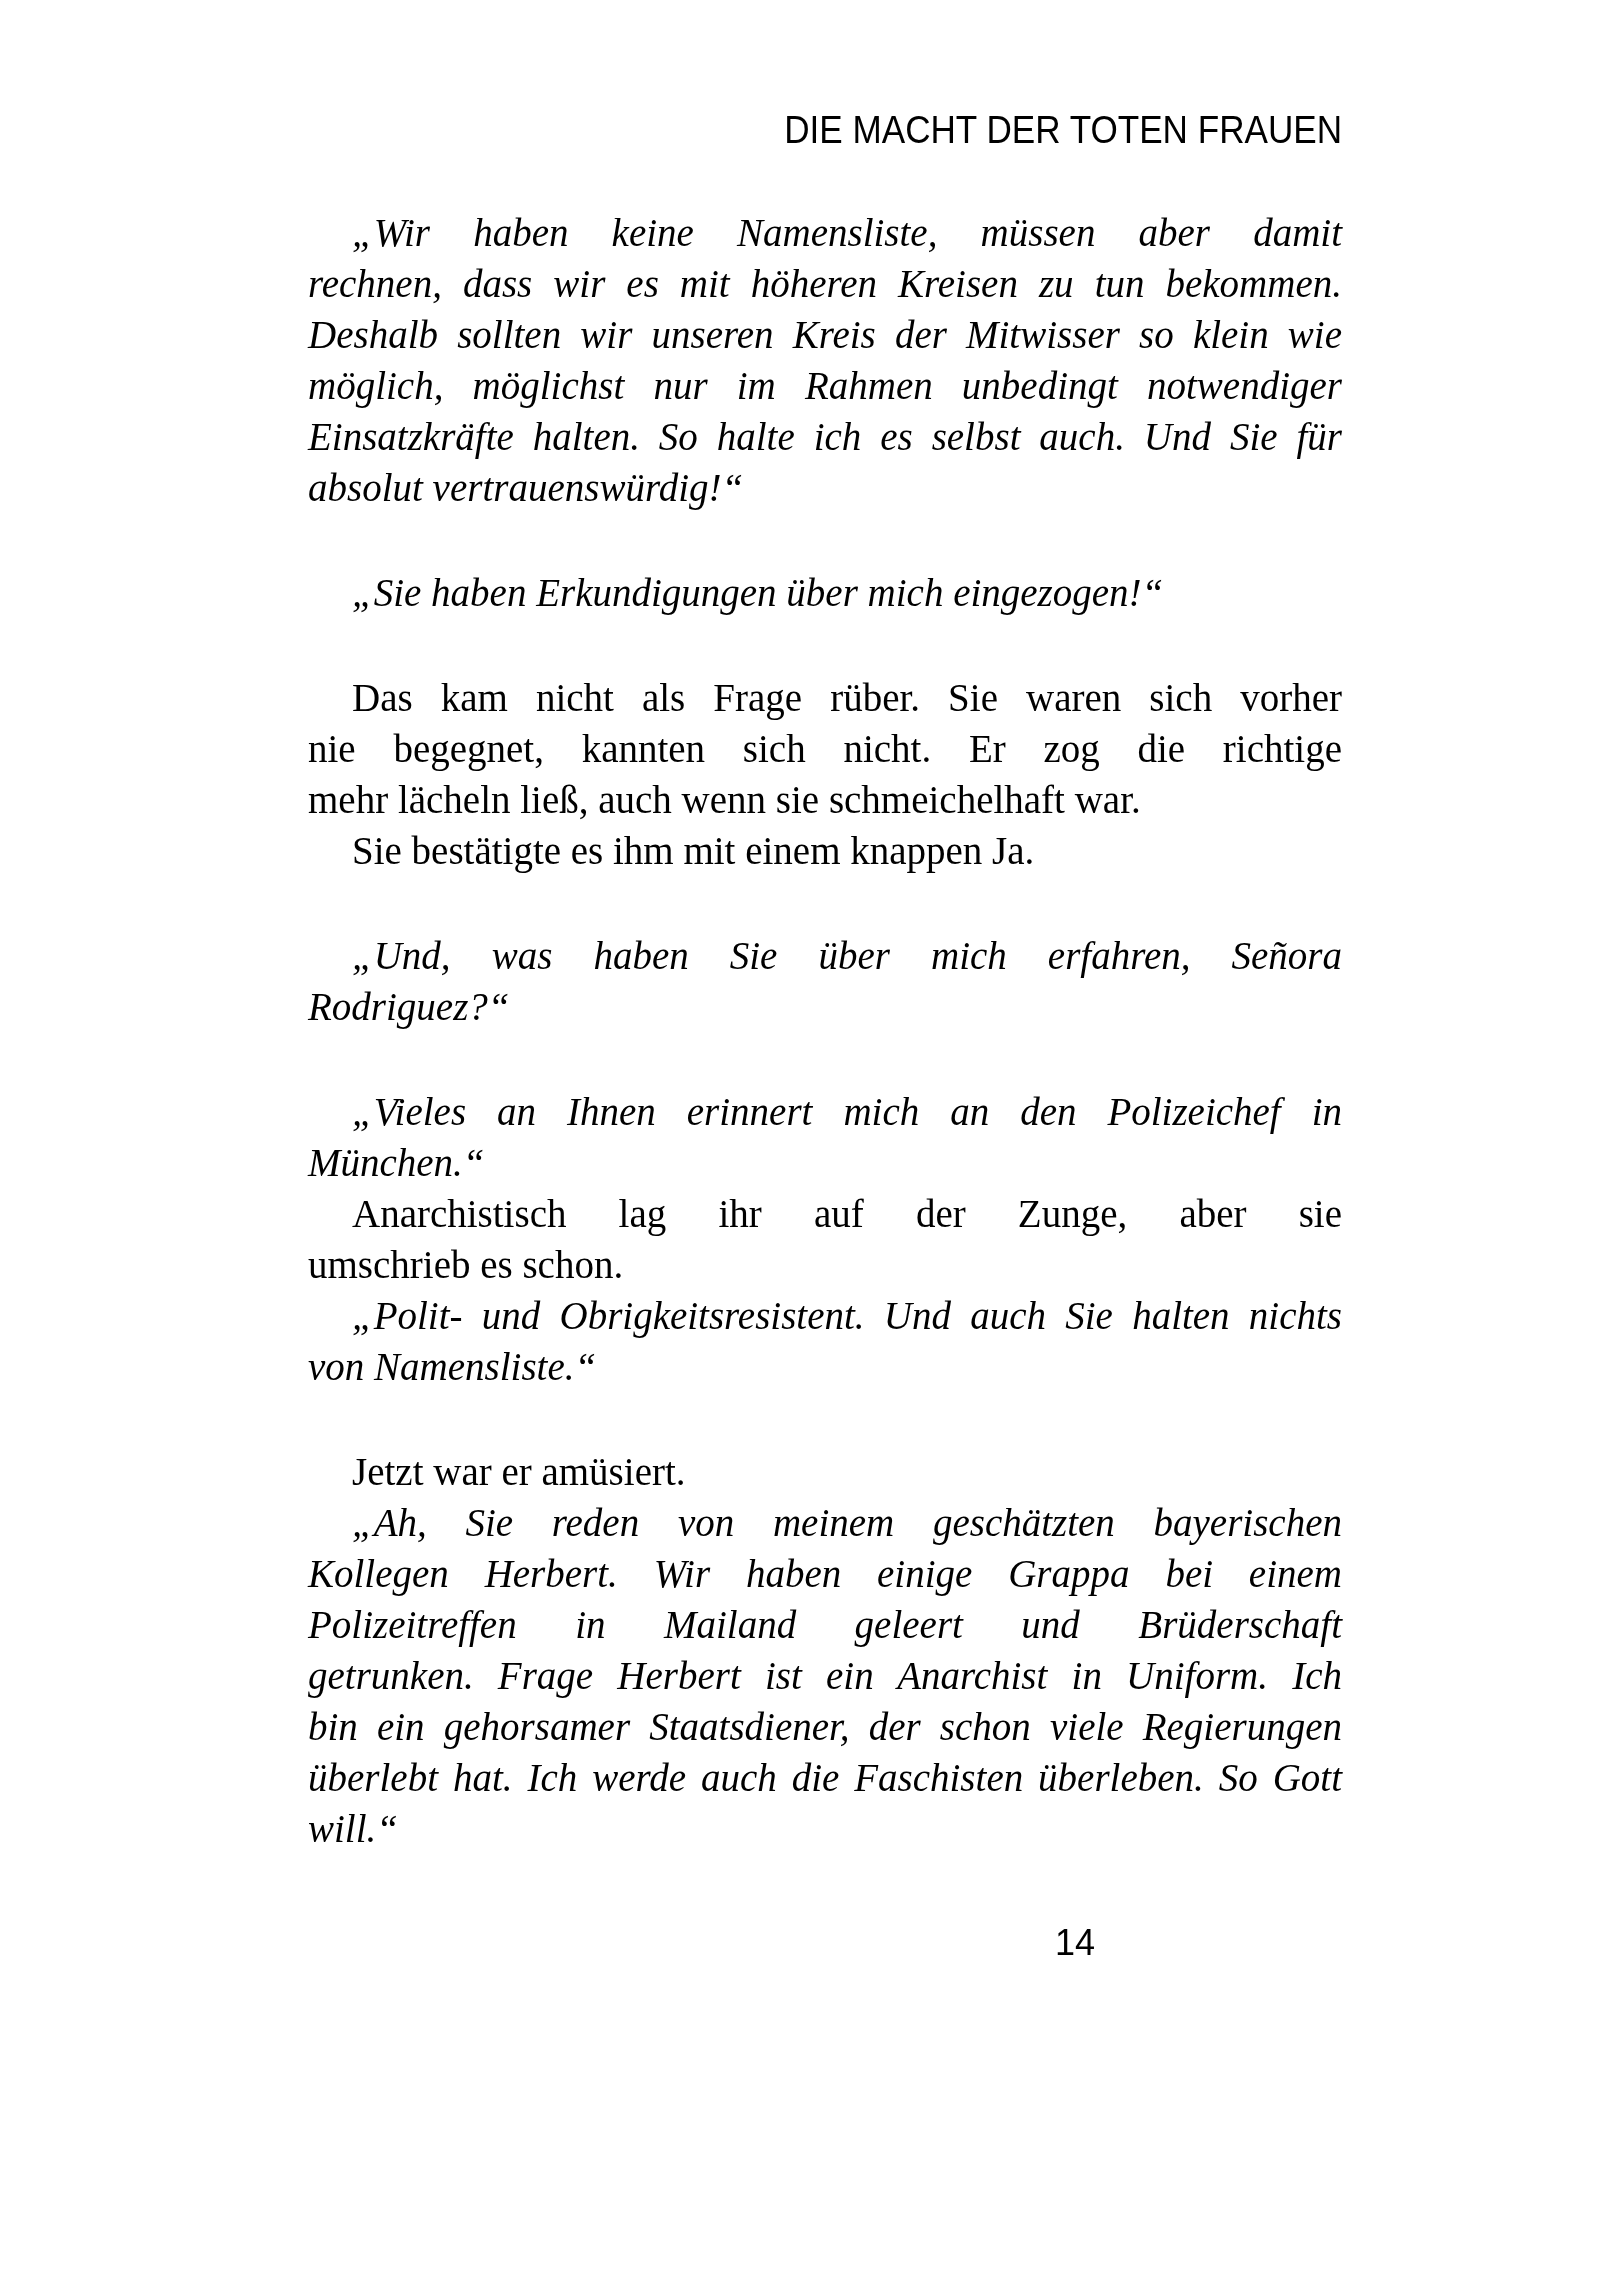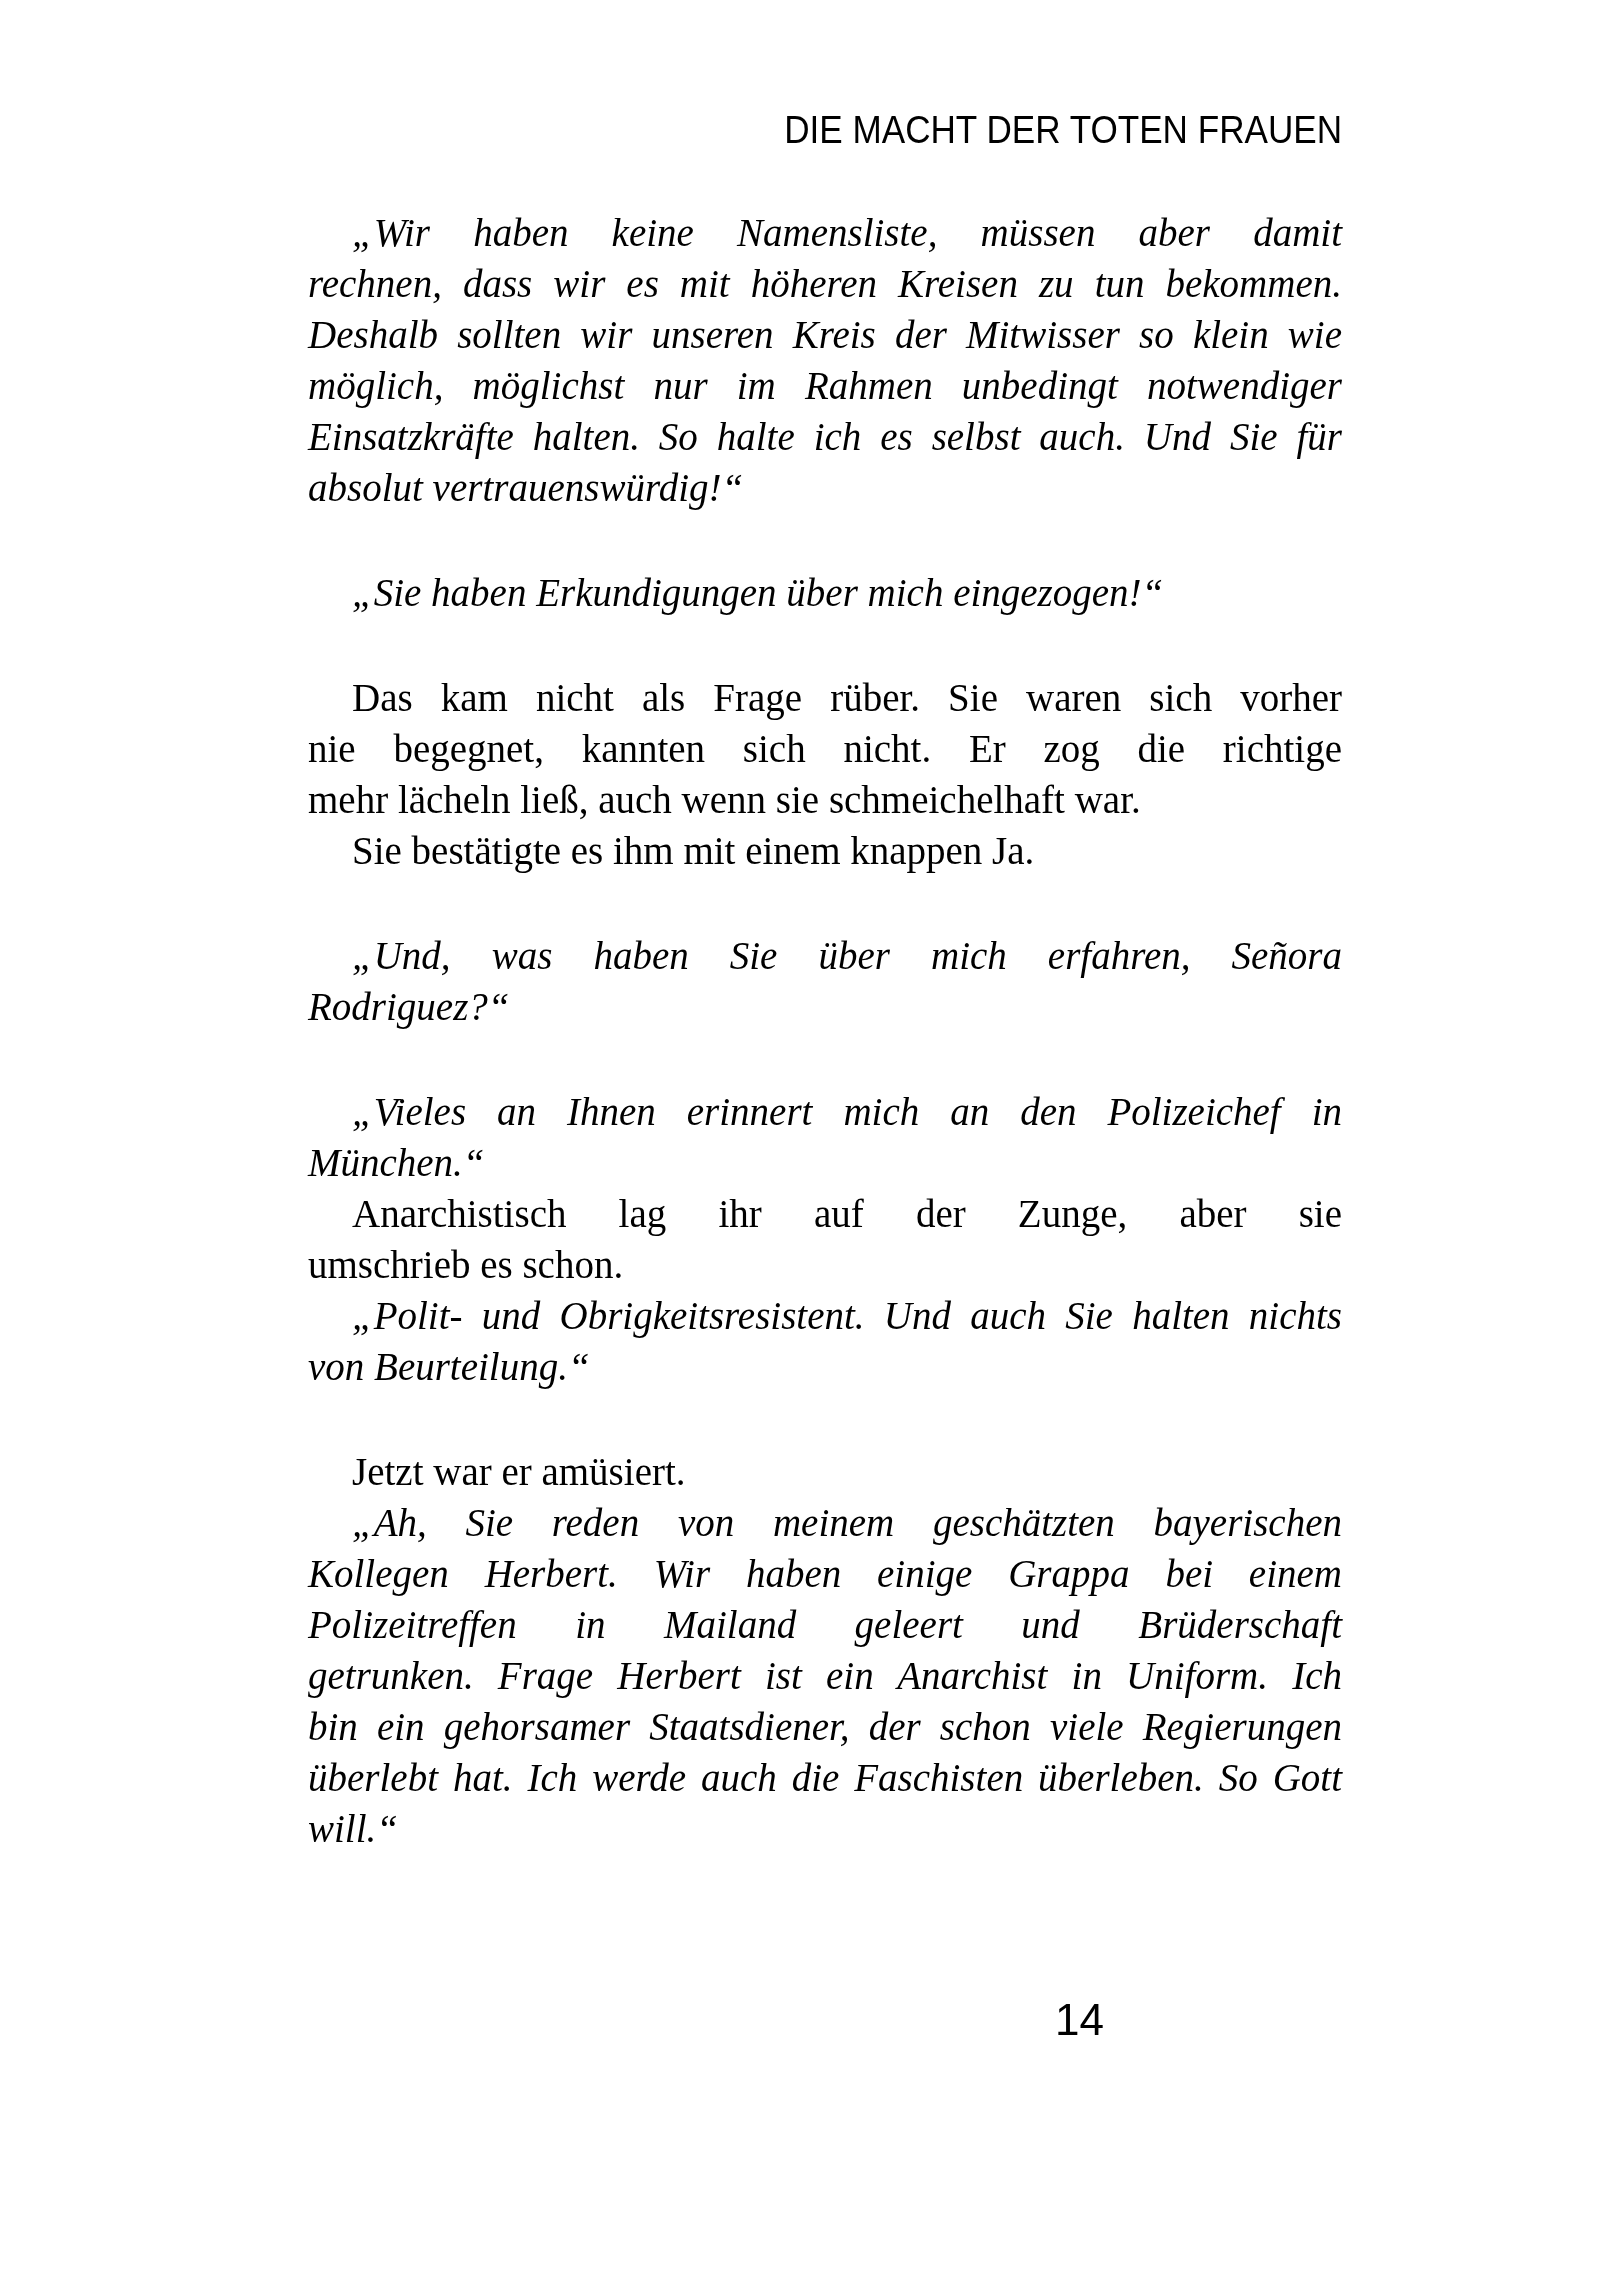--- a/index.html
+++ b/index.html
@@ -47,23 +47,23 @@
     text-align-last: justify;
   }
   .line.last {
     text-align: right;
     text-align-last: left;
   }
   .line.first { text-indent: 44px; }
   .page-number {
     position: absolute;
     left: 1055px;
-    top: 1998px;
+    top: 1921px;
     font-family: "Liberation Sans", "DejaVu Sans", sans-serif;
-    font-size: 44px;
+    font-size: 36px;
     line-height: 44px;
   }
 </style>
 </head>
 <body>
 
 <div id="content">
   <div class="running-header">DIE MACHT DER TOTEN FRAUEN</div>
   <div id="paragraphs">
       <div class="para italic gap">
@@ -92,21 +92,21 @@
       <div class="para italic gap">
         <div class="line first">„Vieles an Ihnen erinnert mich an den Polizeichef in</div>
         <div class="line last">München.“</div>
       </div>
       <div class="para roman">
         <div class="line first">Anarchistisch lag ihr auf der Zunge, aber sie</div>
         <div class="line last">umschrieb es schon.</div>
       </div>
       <div class="para italic">
         <div class="line first">„Polit- und Obrigkeitsresistent. Und auch Sie halten nichts</div>
-        <div class="line last">von Beurteilung.“</div>
+        <div class="line last">von Namensliste.“</div>
       </div>
       <div class="para roman gap">
         <div class="line first last">Jetzt war er amüsiert.</div>
       </div>
       <div class="para italic">
         <div class="line first">„Ah, Sie reden von meinem geschätzten bayerischen</div>
         <div class="line">Kollegen Herbert. Wir haben einige Grappa bei einem</div>
         <div class="line">Polizeitreffen in Mailand geleert und Brüderschaft</div>
         <div class="line">getrunken. Frage Herbert ist ein Anarchist in Uniform. Ich</div>
         <div class="line">bin ein gehorsamer Staatsdiener, der schon viele Regierungen</div>

